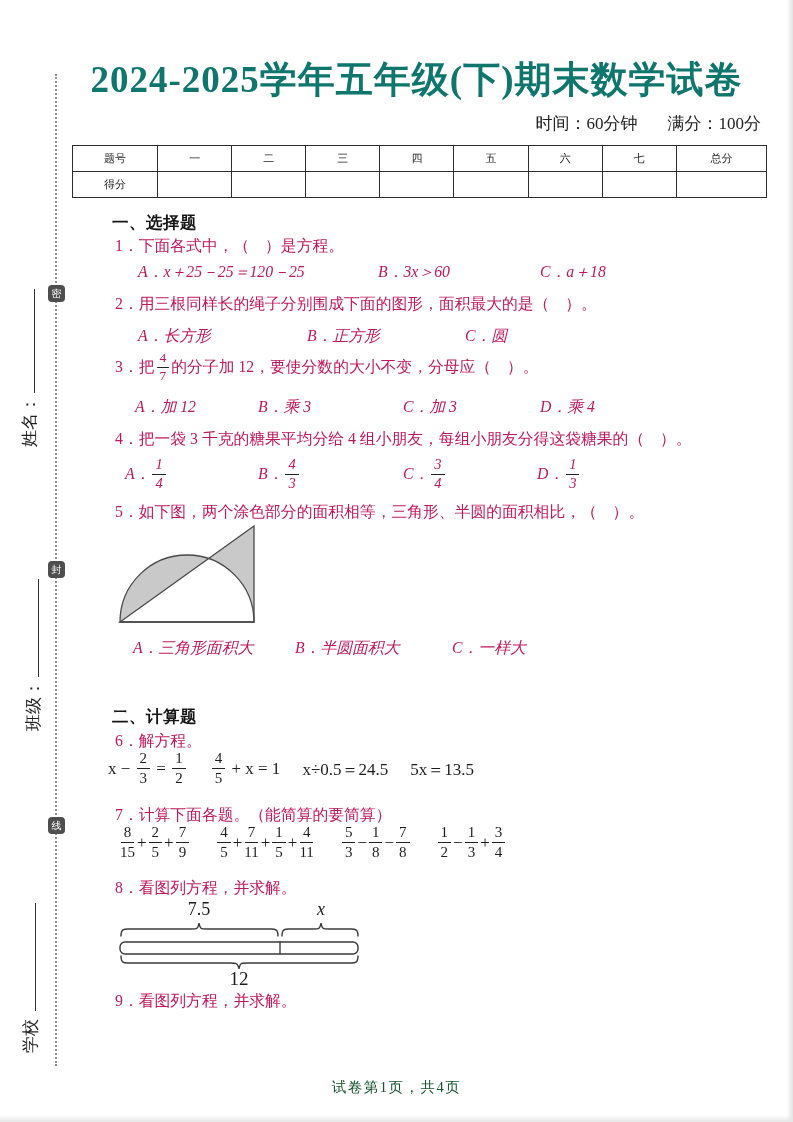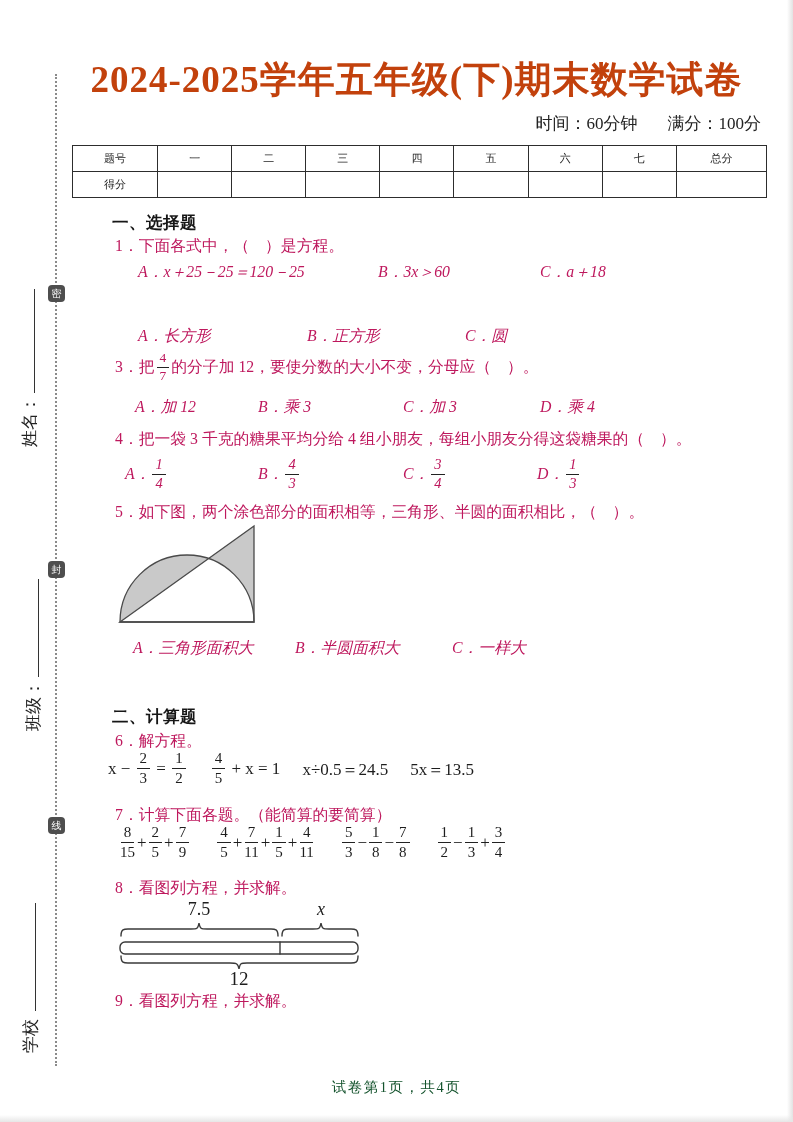--- a/index.html
+++ b/index.html
@@ -24,21 +24,21 @@
   .sf-blank{display:inline-block;height:11px;border-bottom:1.4px solid #333;margin-left:3px;}
   .field-name{left:-56px;top:352px;width:170px;}
   .field-name .sf-blank{width:104px;}
   .field-class{left:-50px;top:638px;width:166px;}
   .field-class .sf-blank{width:98px;}
   .field-school{left:-48px;top:965px;width:156px;}
   .field-school .sf-blank{width:108px;margin-left:8px;}
 
   
   .title{position:absolute;top:55px;left:60px;right:20px;margin:0;text-align:center;
-    font-size:37px;font-weight:bold;letter-spacing:1px;color:#c2410c;}
+    font-size:37px;font-weight:bold;letter-spacing:1px;color:#0f766e;}
   .meta{position:absolute;top:112px;right:32px;display:flex;gap:30px;font-size:17px;color:#222;}
 
   
   .score-table{position:absolute;left:72px;top:145px;width:695px;border-collapse:collapse;table-layout:fixed;}
   .score-table td{border:1.8px solid #2d2d2d;height:25px;text-align:center;
     font-size:11px;padding:0;color:#1d1d1d;}
 
   
   .abs{position:absolute;}
   .sec-head{font-family:Liberation Serif, serif;font-weight:bold;
@@ -132,20 +132,21 @@
 
   <div class="abs sec-head" style="left:112px;top:212px">一、选择题</div>
 
   <div class="abs stem" style="left:115px;top:236px">1．下面各式中，（　）是方程。</div>
   <div class="optrow" style="top:262px">
     <span class="opt" style="left:138px">A．x＋25－25＝120－25</span>
     <span class="opt" style="left:378px">B．3x＞60</span>
     <span class="opt" style="left:540px">C．a＋18</span>
   </div>
 
+  <div class="abs stem" style="left:115px;top:294px">2．用三根同样长的绳子分别围成下面的图形，面积最大的是（　）。</div>
   <div class="optrow" style="top:326px">
     <span class="opt" style="left:138px">A．长方形</span>
     <span class="opt" style="left:307px">B．正方形</span>
     <span class="opt" style="left:465px">C．圆</span>
   </div>
 
   <div class="abs stem" style="left:115px;top:352px">3．把<span class="frac">
         <span class="num">4</span>
         <span class="den">7</span>
       </span>的分子加 12，要使分数的大小不变，分母应（　）。</div>

